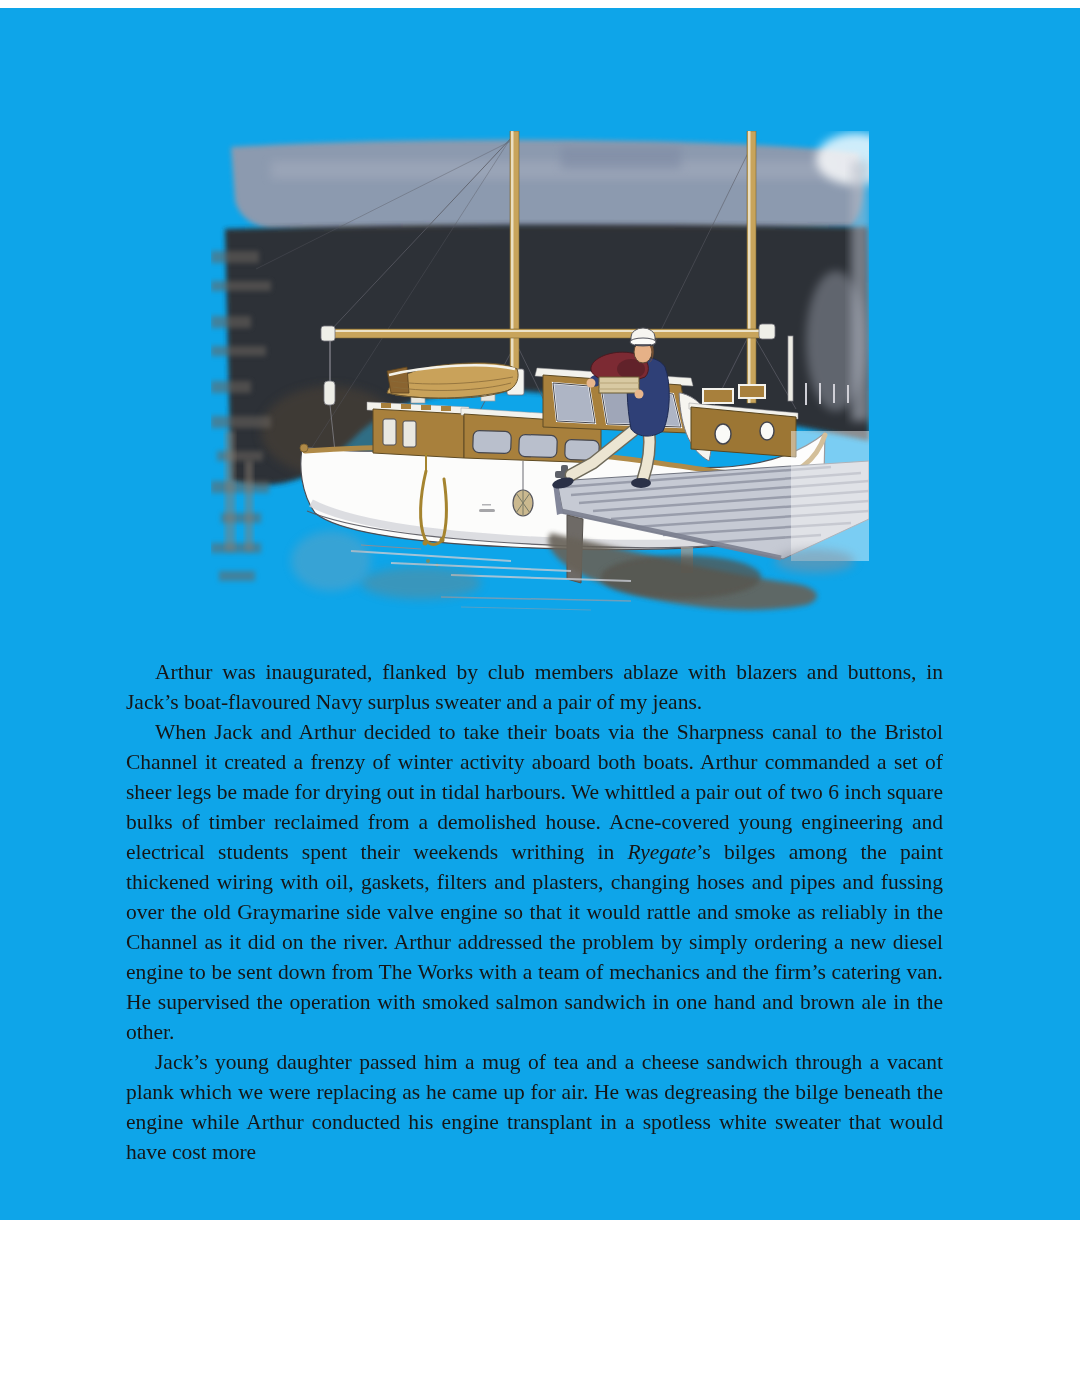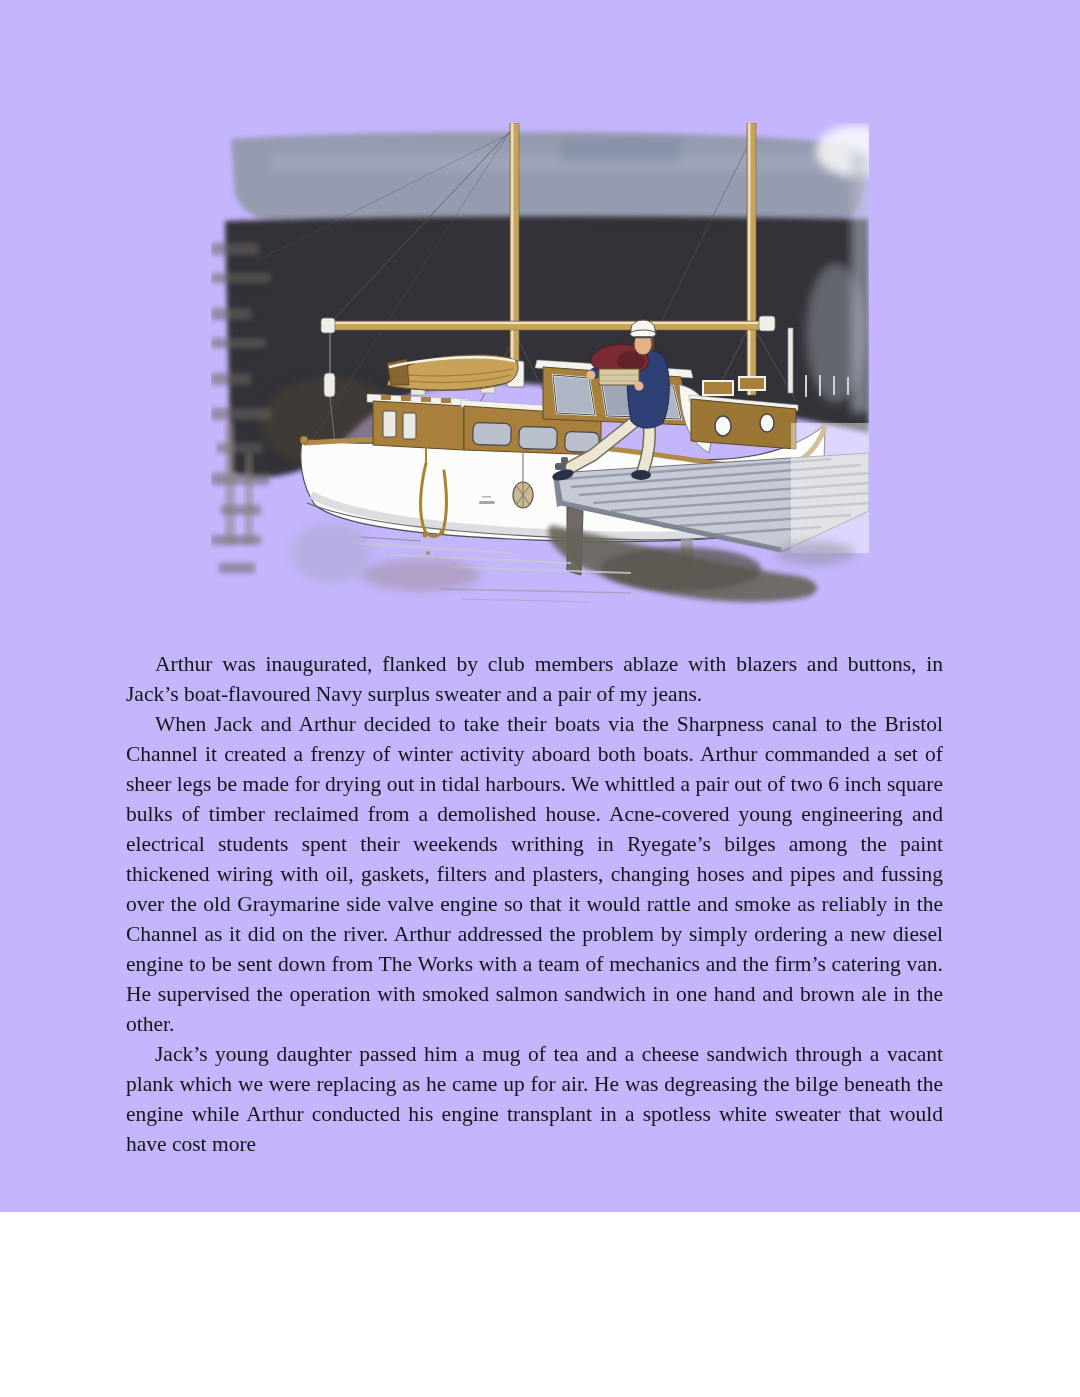--- a/index.html
+++ b/index.html
@@ -1,34 +1,34 @@
 <!DOCTYPE html>
 <html><head>
 <meta charset="utf-8">
 <style>
   html,body{margin:0;padding:0;background:#ffffff;}
   .page{
     position:relative;
     width:1080px;height:1212px;
-    margin:0 auto;
-    background:#c4b5fd;
+    margin:8px auto;
+    background:#0ea5e9;
     overflow:hidden;
     font-family:"Liberation Serif", serif;
   }
   .illustration{
     position:absolute;left:211px;top:123px;width:658px;height:509px;
   }
   .body-text{
     position:absolute;left:126px;top:649px;width:817px;height:606px;
     overflow:hidden;
     font-size:21.5px;line-height:30px;color:#161616;
     text-align:justify;
   }
   .body-text p{margin:0;text-indent:29px;}
-  .body-text .italic{}
+  .body-text .italic{font-style:italic;}
   .watermark{
     position:absolute;left:0;top:1243px;width:1080px;height:154px;
   }
   .wm-text{
     font-family:"DejaVu Serif", serif;
     font-weight:bold;
   }
 </style>
 </head>
 <body>

